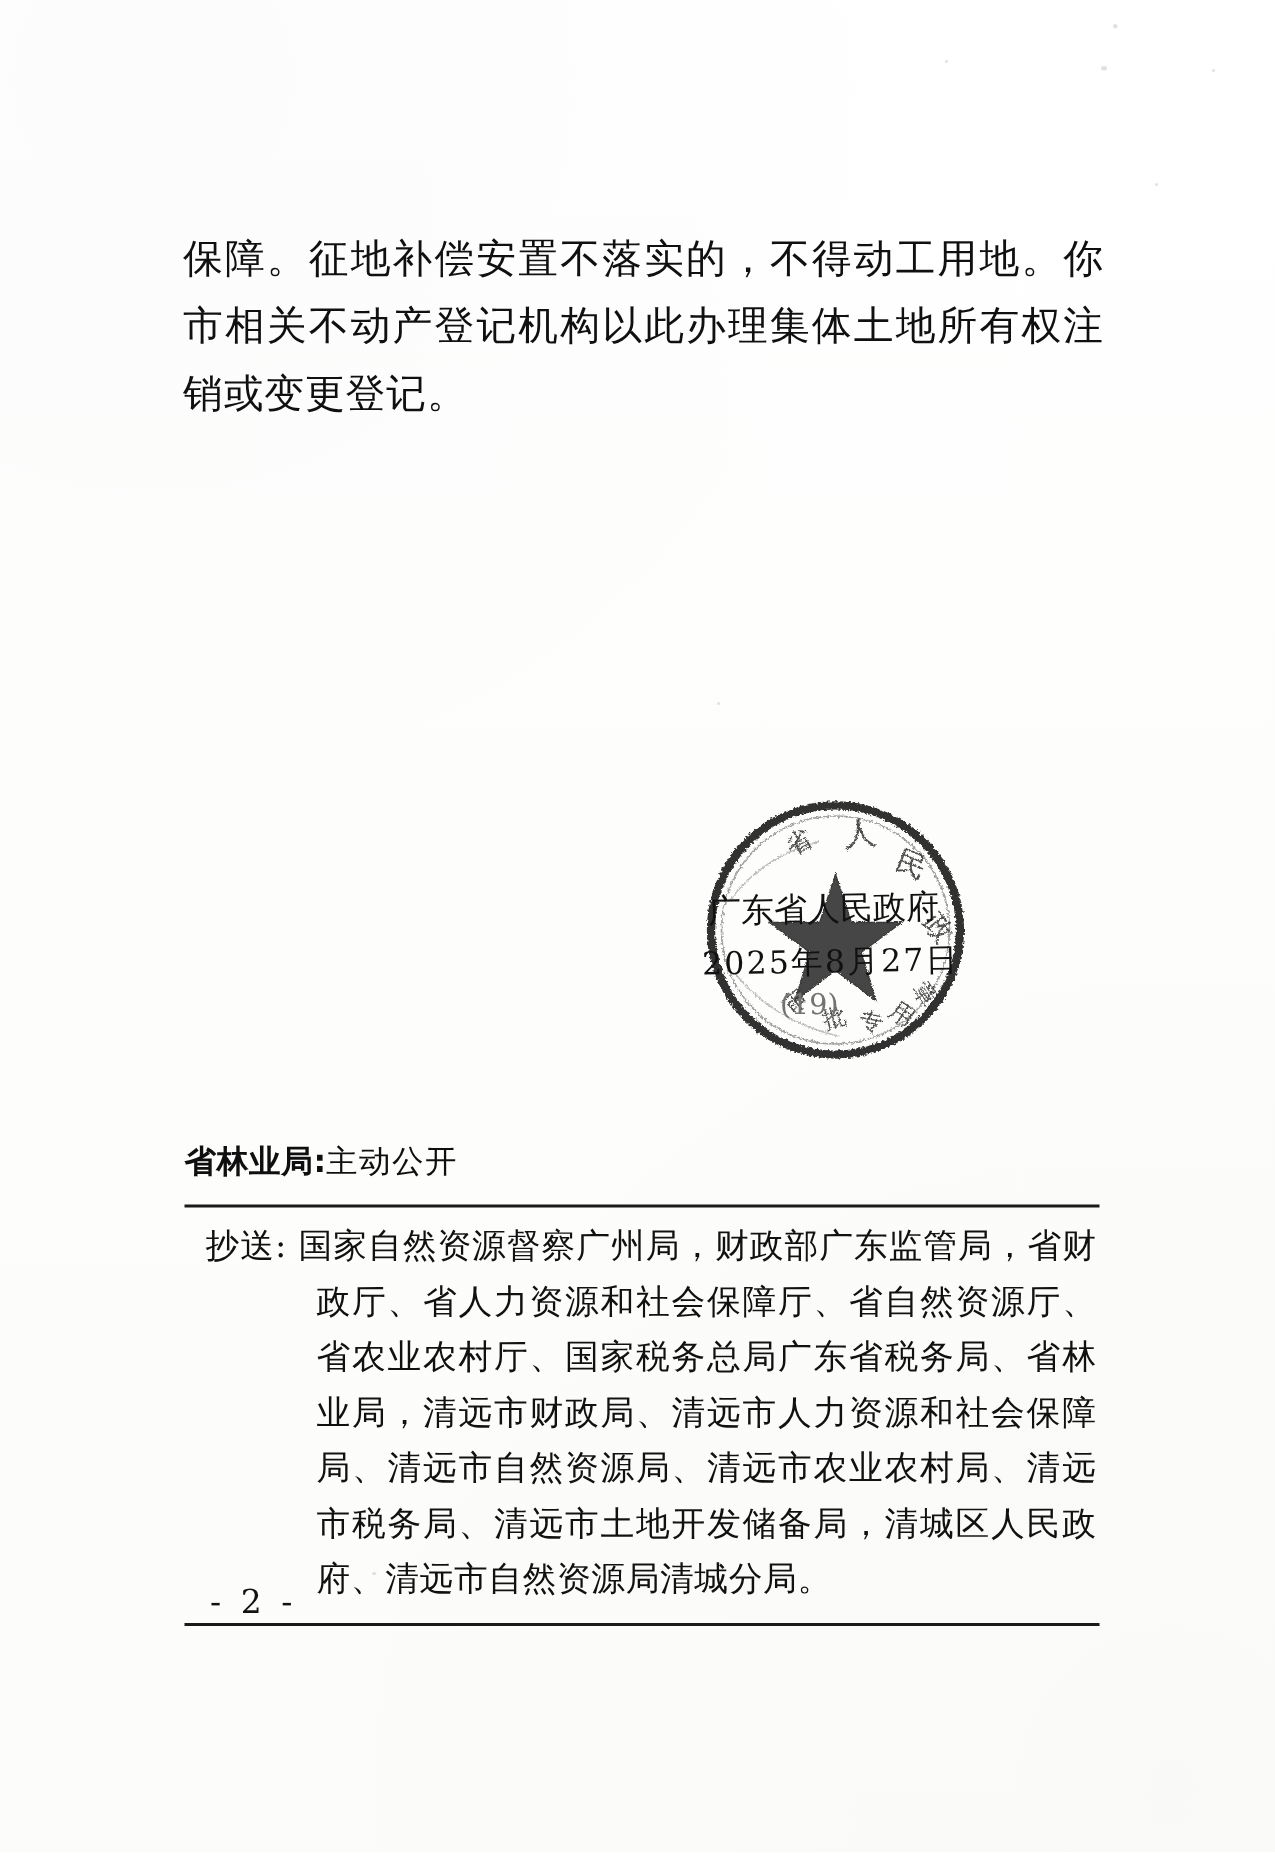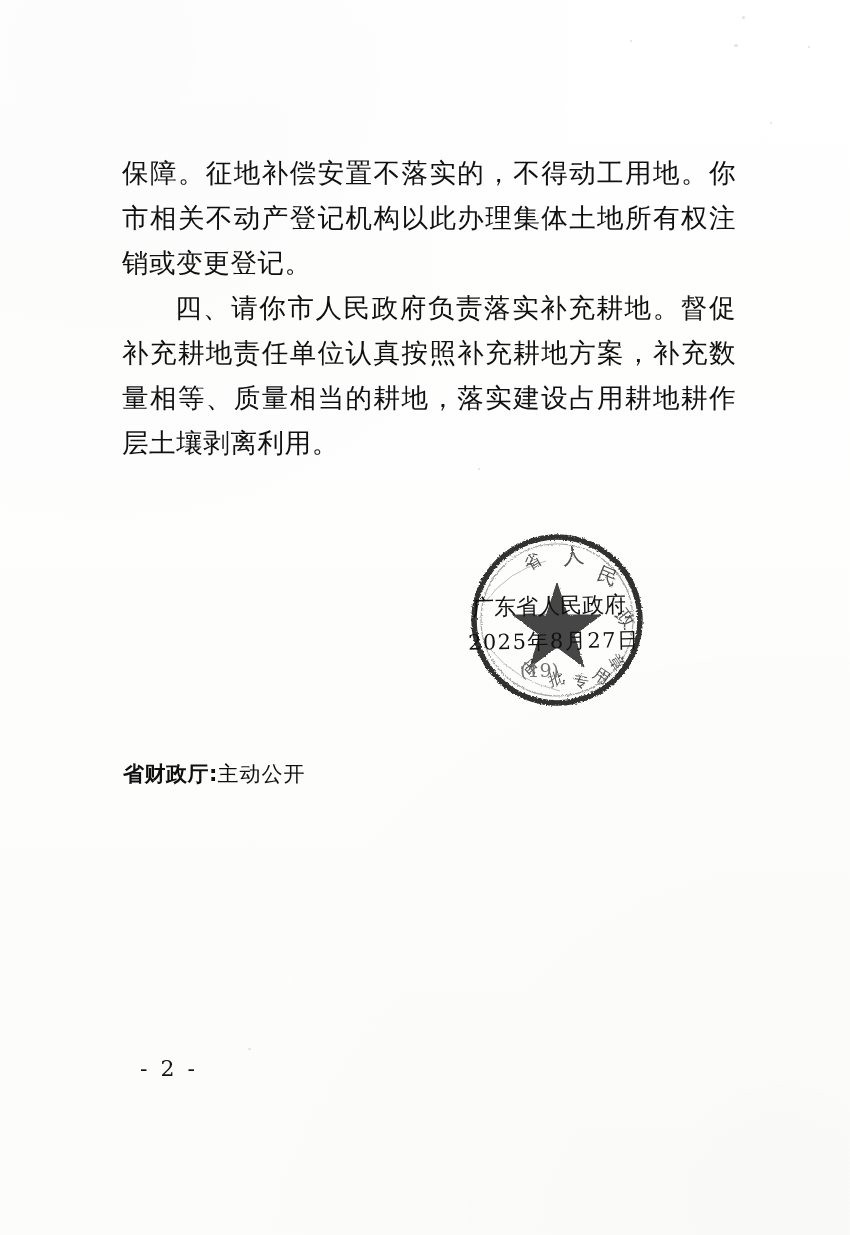--- a/index.html
+++ b/index.html
@@ -213,21 +213,20 @@
   <div class="speck" style="left:742px; top:16px; width:3px; height:3px;"></div>
   <div class="speck" style="left:734px; top:44px; width:4px; height:3px;"></div>
   <div class="speck" style="left:808px; top:46px; width:2px; height:2px;"></div>
   <div class="speck" style="left:770px; top:122px; width:2px; height:2px;"></div>
   <div class="speck" style="left:630px; top:40px; width:2px; height:2px;"></div>
   <div class="speck" style="left:248px; top:1048px; width:3px; height:2px;"></div>
   <div class="speck" style="left:478px; top:468px; width:2px; height:2px;"></div>
 
   <div class="body-block">
     <p class="para">保障。征地补偿安置不落实的，不得动工用地。你市相关不动产登记机构以此办理集体土地所有权注销或变更登记。</p>
-    <p class="para indent">四、请你市人民政府负责落实补充耕地。督促补充耕地责任单位认真按照补充耕地方案，补充数量相等、质量相当的耕地，落实建设占用耕地耕作层土壤剥离利用。</p>
   </div>
 
   <div class="seal-wrap">
     <svg class="seal-svg" viewBox="0 0 178 178">
       <defs>
         <filter id="rough">
           <feTurbulence type="fractalNoise" baseFrequency="0.55" numOctaves="4" seed="7" result="n"></feTurbulence>
           <feDisplacementMap in="SourceGraphic" in2="n" scale="3.2" xChannelSelector="R" yChannelSelector="G"></feDisplacementMap>
         </filter>
         <filter id="rough2">
@@ -259,19 +258,28 @@
       </g>
     </svg>
     <div class="seal-overlay">
       <div class="seal-org">广东省人民政府</div>
       <div class="seal-date">2025年8月27日</div>
       <div class="seal-num">(19)</div>
     </div>
   </div>
 
   <div class="disclosure">
-    <span class="label">省财政厅</span><span class="colon">:</span><span class="value">主动公开</span>
-  </div>
-
+    <span class="label">省林业局</span><span class="colon">:</span><span class="value">主动公开</span>
+  </div>
+
+  <div class="cc-box">
+    <div class="rule"></div>
+    <div class="cc-body">
+      <div class="cc-line">
+        <span class="cc-text">抄送: 国家自然资源督察广州局，财政部广东监管局，省财政厅、省人力资源和社会保障厅、省自然资源厅、省农业农村厅、国家税务总局广东省税务局、省林业局，清远市财政局、清远市人力资源和社会保障局、清远市自然资源局、清远市农业农村局、清远市税务局、清远市土地开发储备局，清城区人民政府、清远市自然资源局清城分局。</span>
+      </div>
+    </div>
+    <div class="rule bottom"></div>
+  </div>
 
   <div class="page-number">- 2 -</div>
 
 </div>
 
 </body></html>

